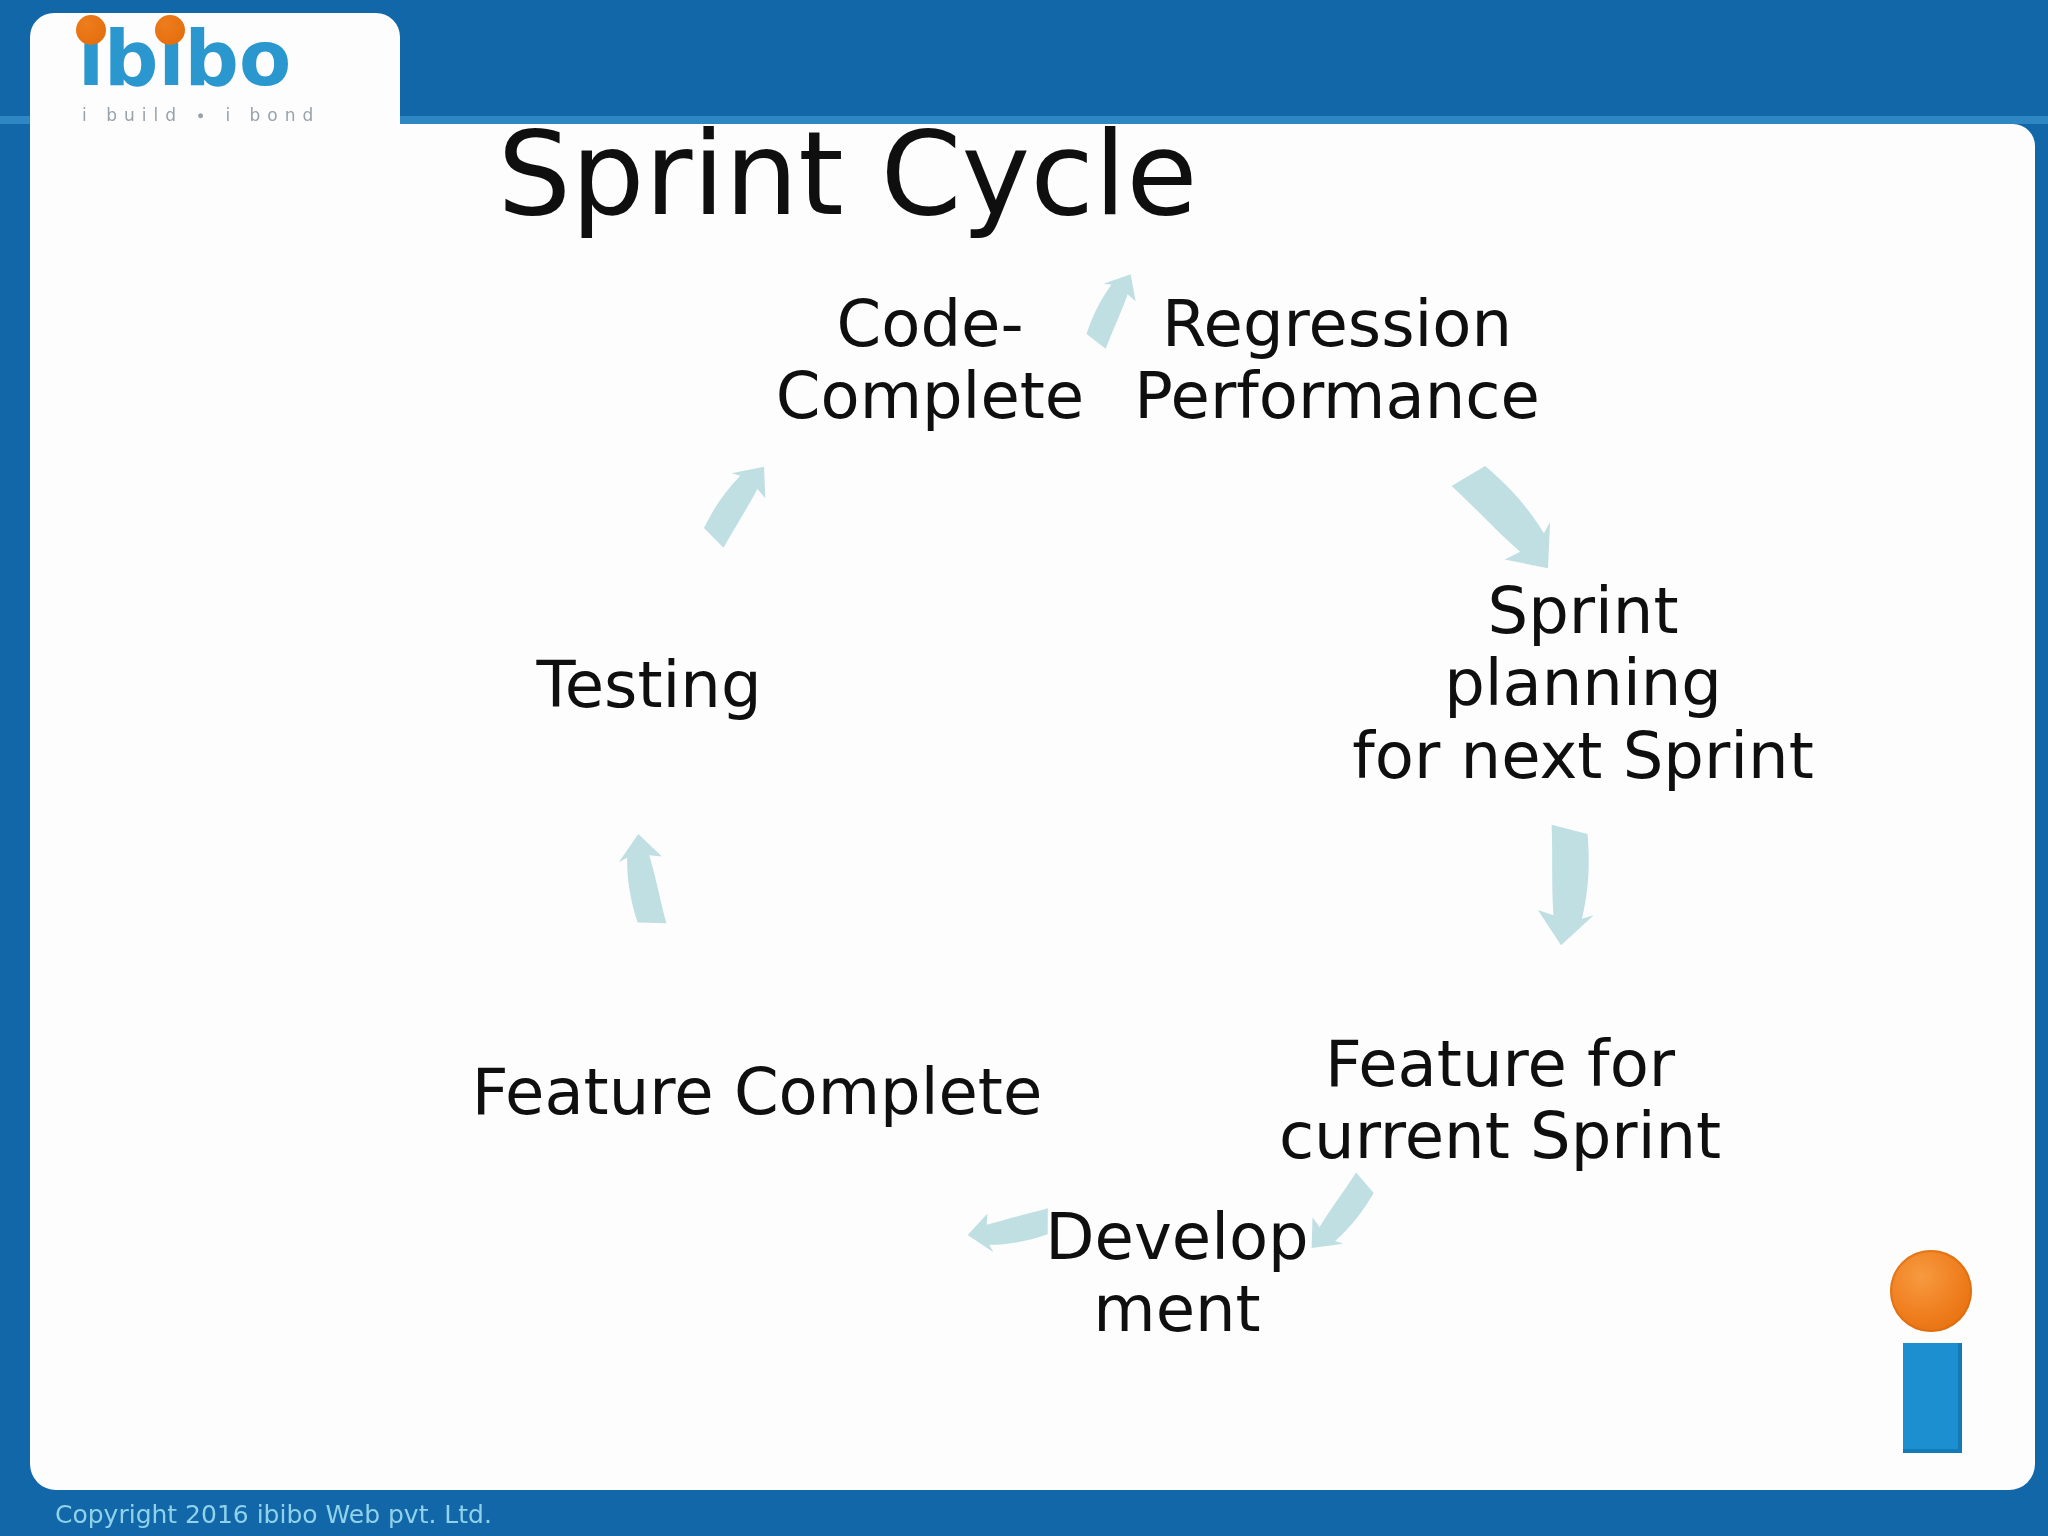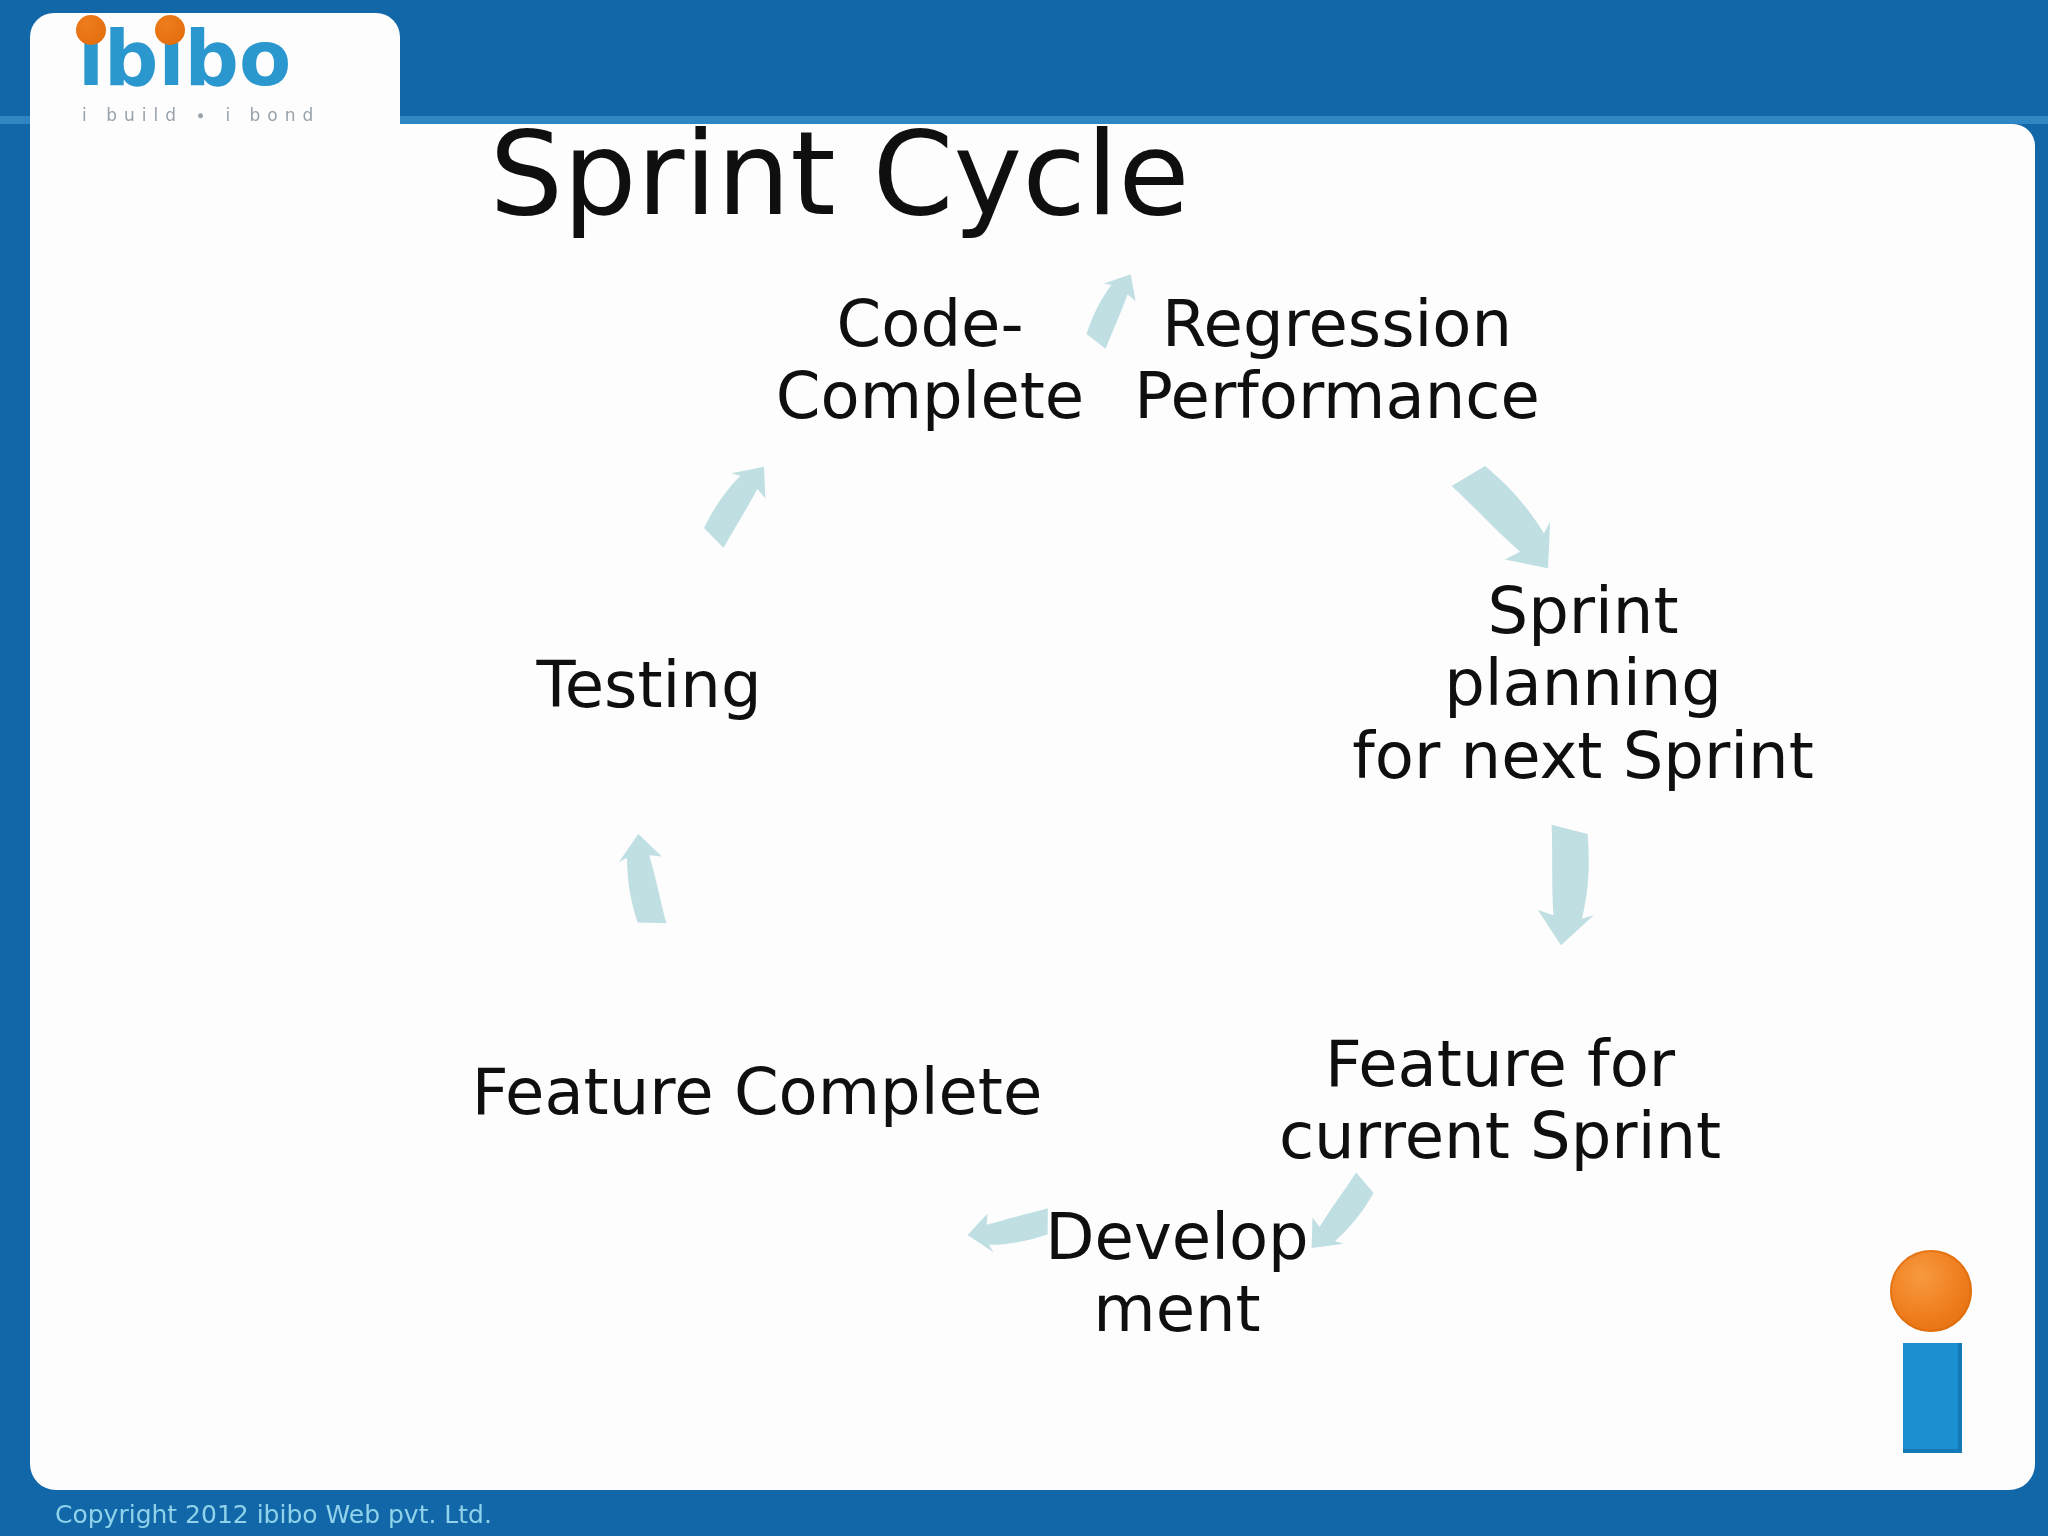--- a/index.html
+++ b/index.html
@@ -38,21 +38,21 @@
   }
   .brand-dot.d1{left:-2px;}
   .brand-dot.d2{left:77px;}
   .brand-tagline{
     position:absolute;left:52px;top:92px;
     font-size:17px;letter-spacing:7px;
     color:var(--tagline_gray,#98a2ab);
     white-space:nowrap;
   }
   .slide-title{
-    position:absolute;left:0;top:110px;width:1679px;
+    position:absolute;left:8px;top:110px;width:1679px;
     text-align:center;
     font-size:116px;line-height:1.1;
     color:var(--text_black,#0f0f0f);
   }
   
   .node{
     position:absolute;transform:translate(-50%,-50%);
     font-size:64px;line-height:1.13;
     color:var(--text_black,#0f0f0f);
     text-align:center;white-space:pre-line;
@@ -143,13 +143,13 @@
   <svg class="arrow a7" viewBox="0 0 100 160">
     <path d="M52 4 L86 44 L66 40 C74 84 76 116 82 152 L36 146 C28 108 26 76 30 40 L16 46 Z"></path>
   </svg>
 </div>
 
 <div>
   <div class="mark-dot"></div>
   <div class="mark-stem"></div>
 </div>
 
-<div class="footer-text">Copyright 2012 ibibo Web pvt. Ltd.</div>
+<div class="footer-text">Copyright 2016 ibibo Web pvt. Ltd.</div>
 
 </body></html>

